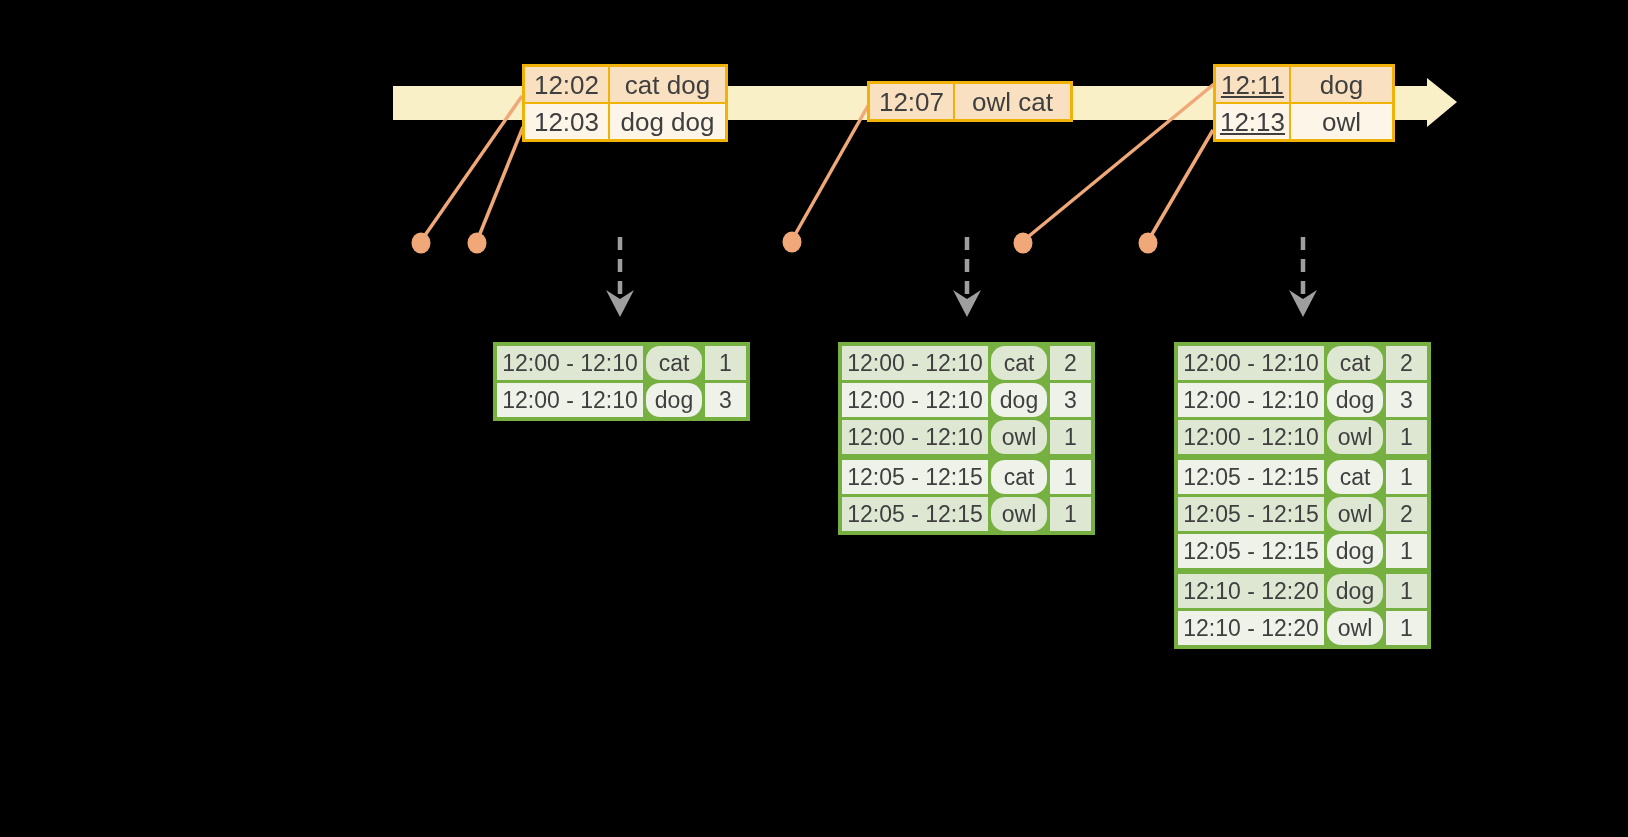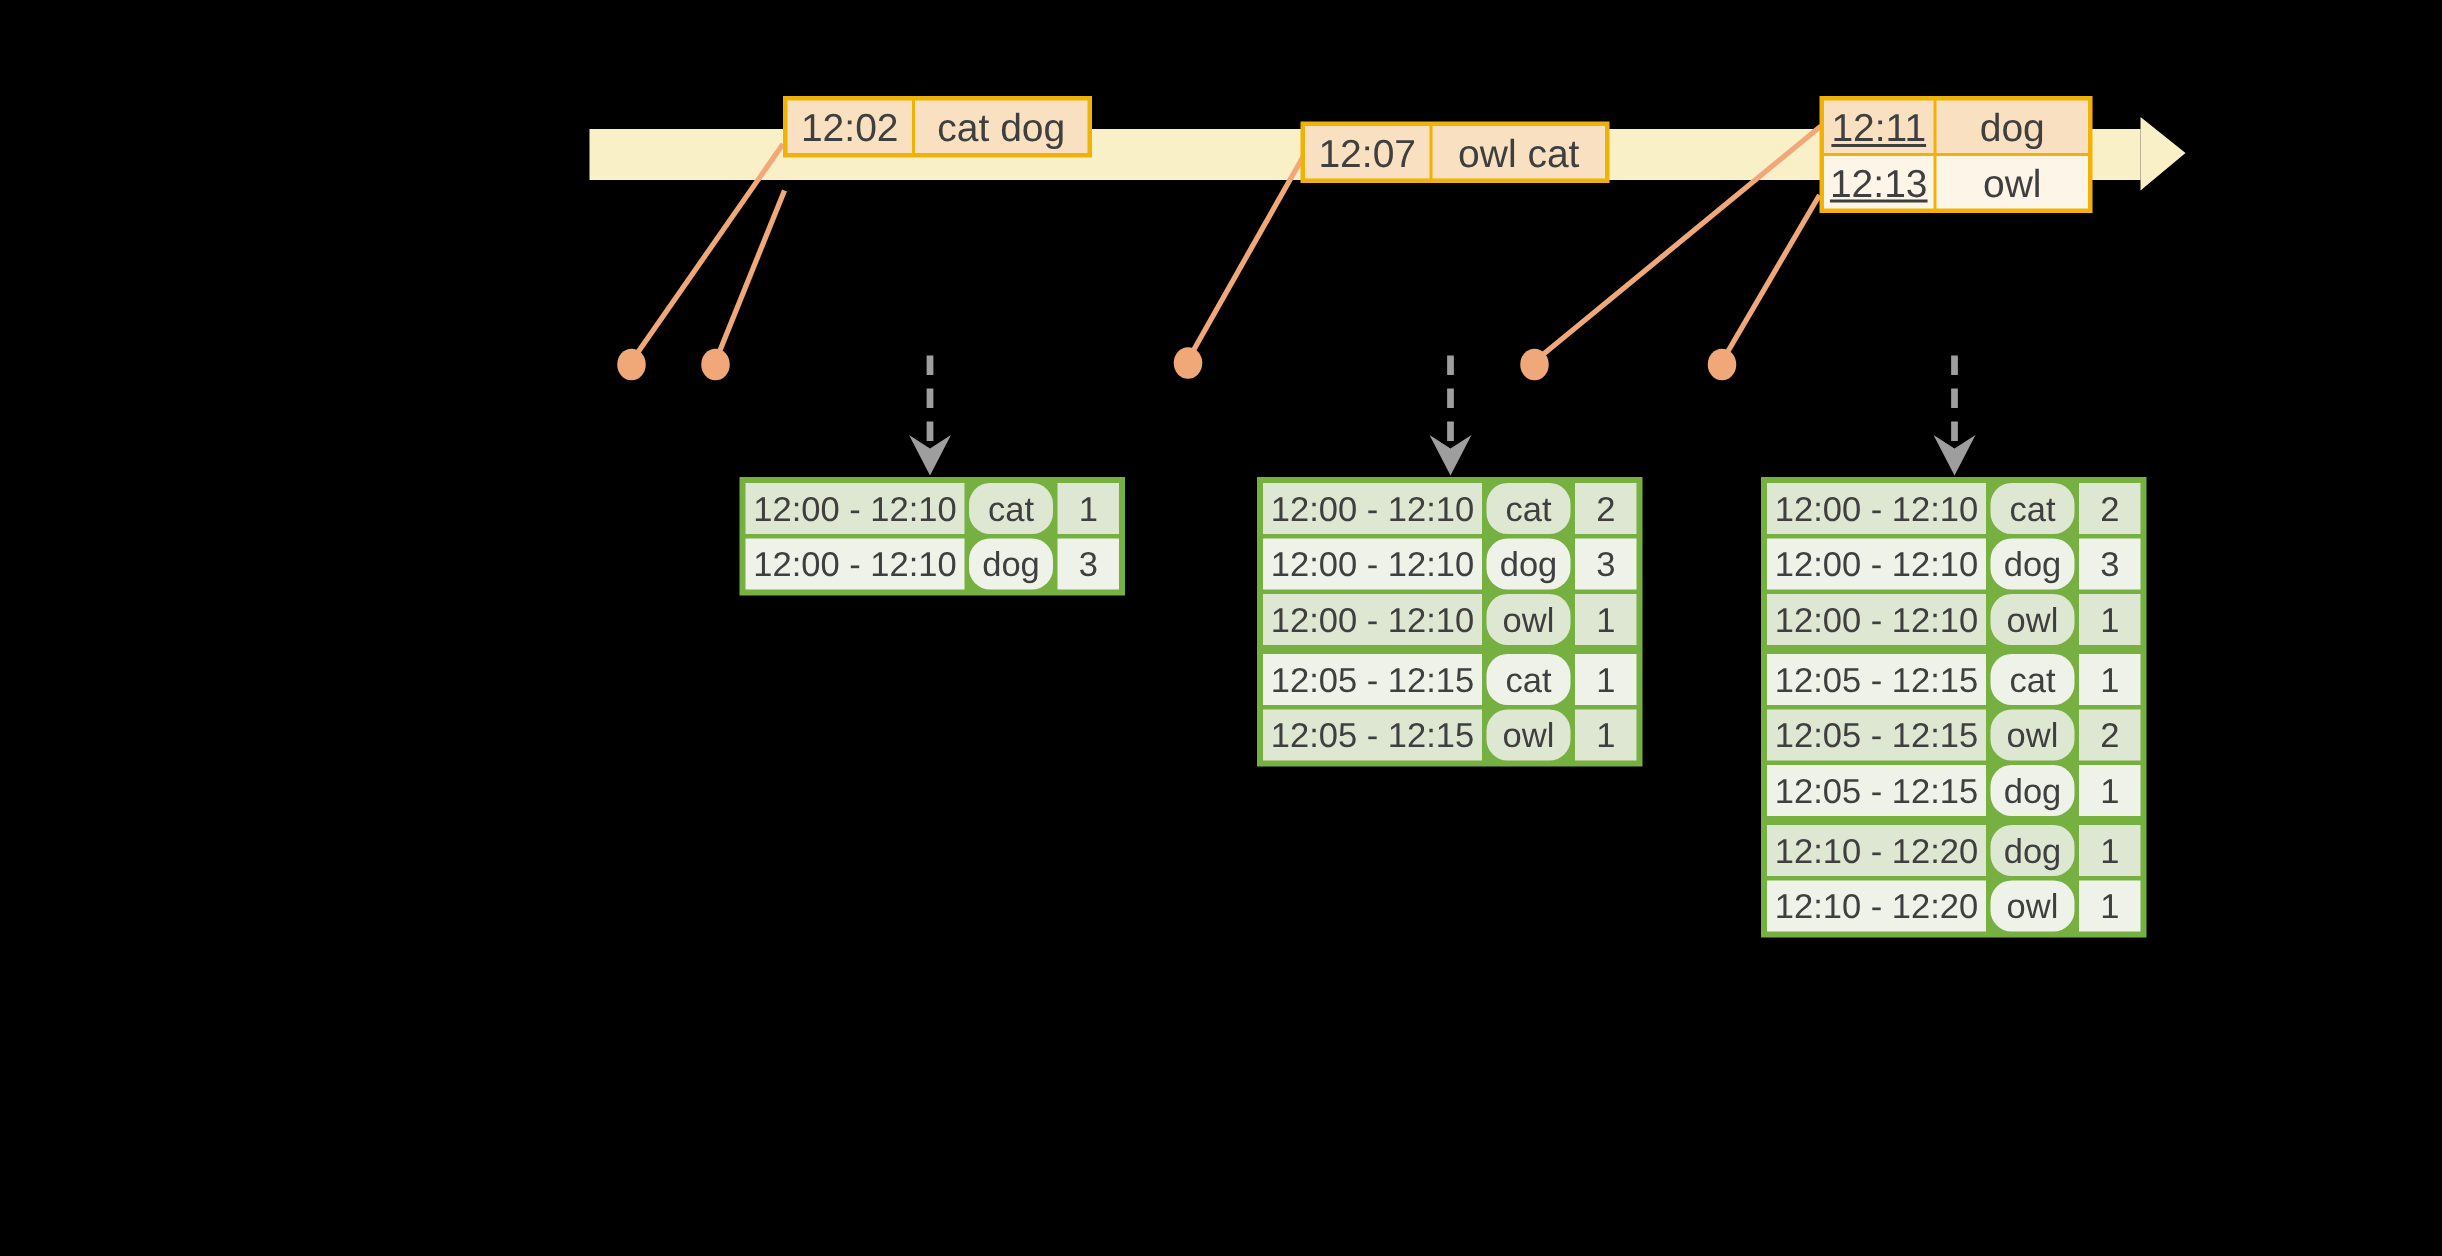--- a/index.html
+++ b/index.html
@@ -24,21 +24,21 @@
   .e-time{width:83px;height:35px;}
   .e-words{width:115px;height:35px;}
   .e3 .e-time{width:73px;text-decoration:underline;}
   .e3 .e-words{width:101px;}
   .bg-peach{background:#F8E0C0;}
   .bg-cream{background:#FDF5E8;}
 
   
   .gtable{
     position:absolute;z-index:2;background:#76B041;padding:4px;
-    display:flex;flex-direction:column;gap:3px;
+    display:flex;flex-direction:column;gap:3px;margin-top:24px;
   }
   .gtable .grow{display:flex;gap:3px;}
   .gtable .grow.group-start{margin-top:3px;}
   .g-window{width:146px;height:34px;font-size:23px;}
   .g-word{width:56px;height:34px;font-size:23px;border-radius:14px;}
   .g-count{width:41px;height:34px;font-size:23px;}
   .bg-gdark{background:#DEE7D2;}
   .bg-glight{background:#EEF2E9;}
 </style>
 </head>
@@ -76,20 +76,24 @@
       <polygon points="606,290 620,299 634,290 620,317"></polygon>
       <polygon points="953,290 967,299 981,290 967,317"></polygon>
       <polygon points="1289,290 1303,299 1317,290 1303,317"></polygon>
     </g>
   </svg>
 
   <div class="etable" style="left:522px;top:64px;">
     <div class="erow">
       <div class="cell e-time bg-peach">12:02</div>
       <div class="cell e-words bg-peach">cat dog</div>
+    </div>
+    <div class="erow">
+      <div class="cell e-time bg-cream">12:03</div>
+      <div class="cell e-words bg-cream">dog dog</div>
     </div>
   </div>
 
   <div class="etable" style="left:867px;top:81px;">
     <div class="erow">
       <div class="cell e-time bg-peach">12:07</div>
       <div class="cell e-words bg-peach">owl cat</div>
     </div>
   </div>
 

